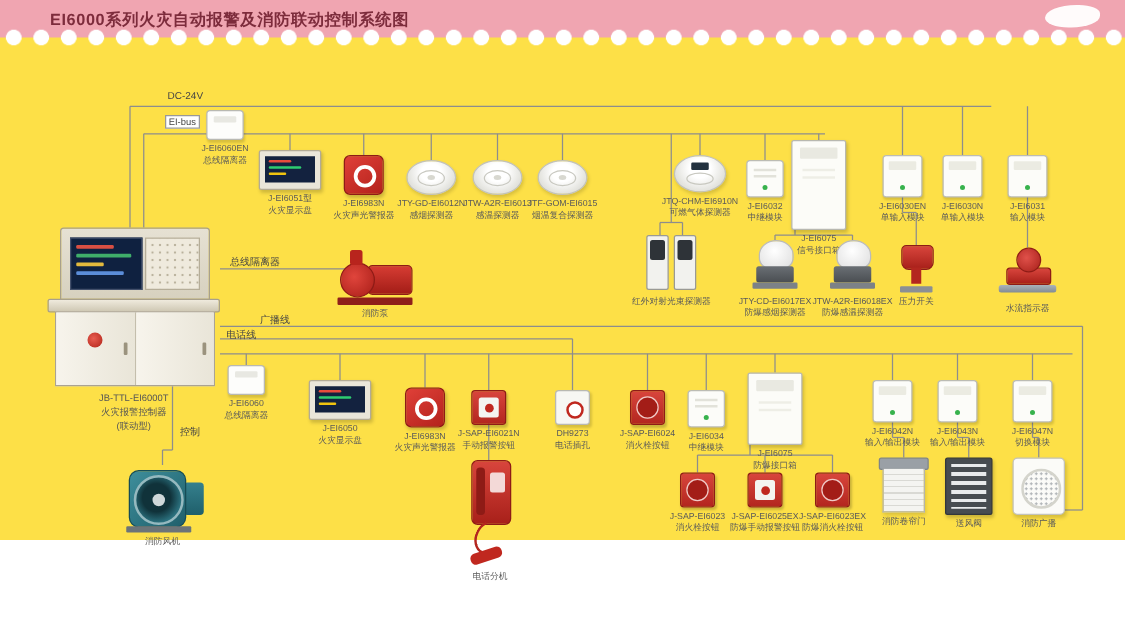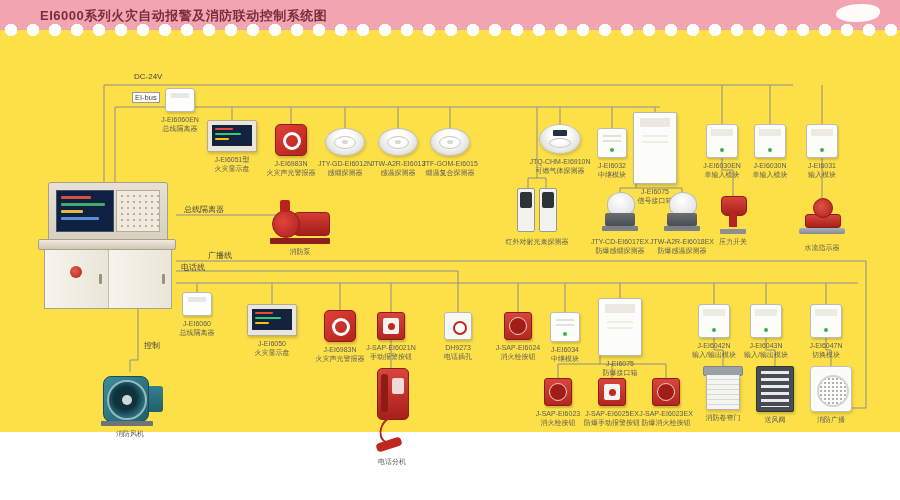--- a/index.html
+++ b/index.html
@@ -240,20 +240,25 @@
     <div class="con-body">
       <div class="con-door">
         <i class="badge"></i>
         <i class="handle"></i>
       </div>
       <div class="con-door">
         <i class="handle"></i>
       </div>
     </div>
   </div>
+  <div class="console-label">
+    <div>JB-TTL-EI6000T</div>
+    <div>火灾报警控制器</div>
+    <div>(联动型)</div>
+  </div>
 
   <div id="device-layer">
       <div class="device" style="left: 135px; top: 88px;">
         <div class="icon t-isolator">
           <i class="iso-strip"></i>
         </div>
         <div class="dlabel">
           <div>J-EI6060EN</div>
           <div>总线隔离器</div>
         </div>

